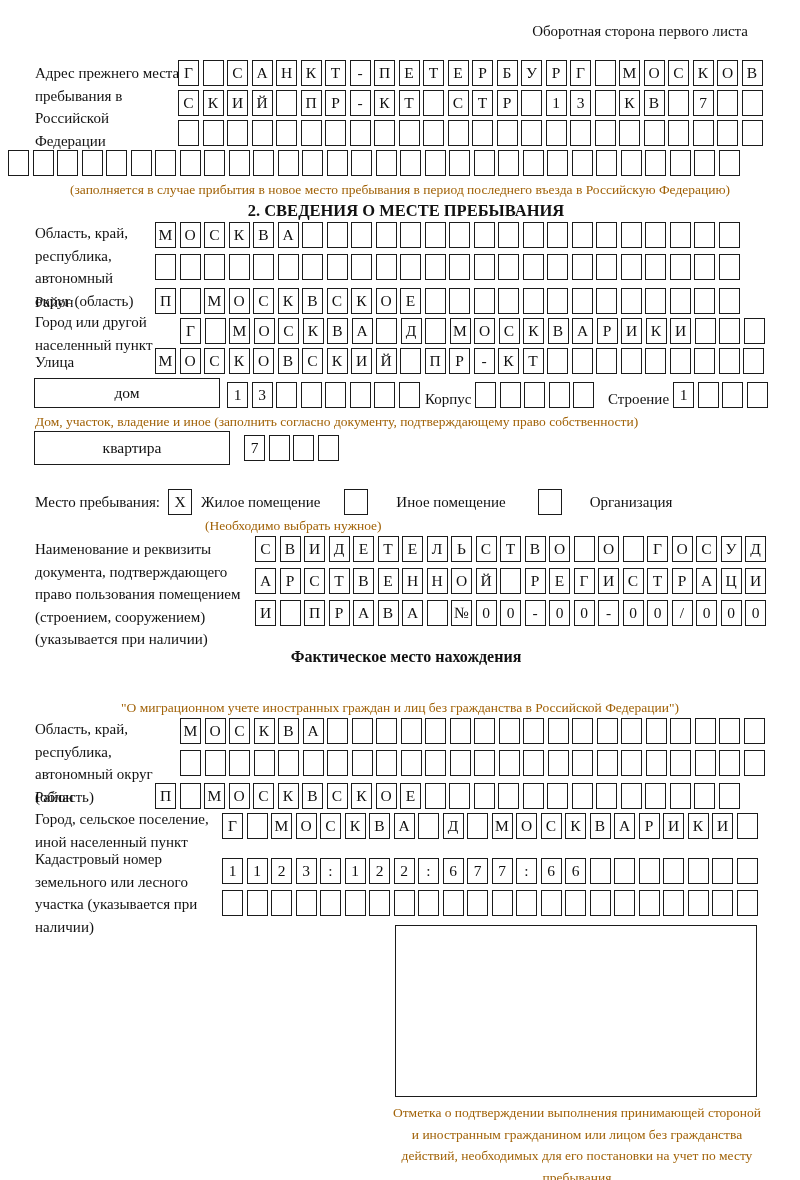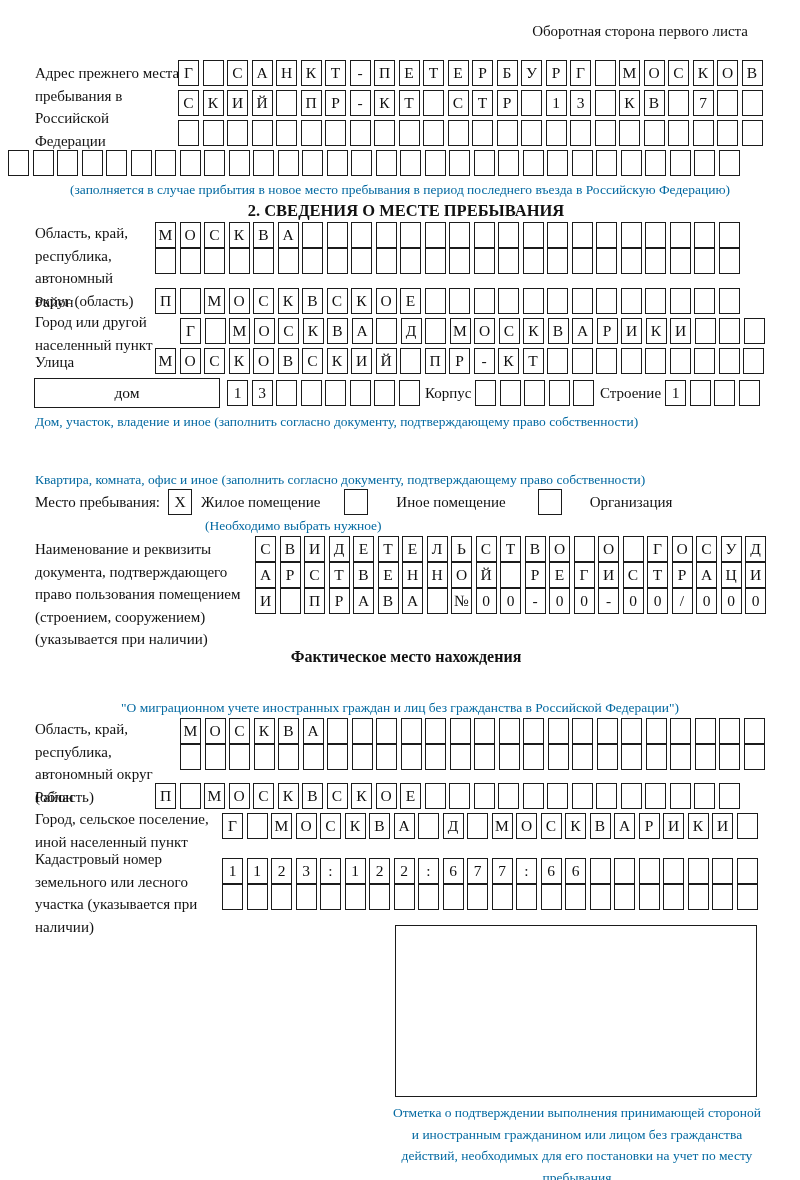--- a/index.html
+++ b/index.html
@@ -7,25 +7,25 @@
   .page {
     position:relative;
     width:800px; height:1180px;
     background:#ffffff;
     color:#111;
     font-family:"Liberation Serif","DejaVu Serif",serif;
     overflow:hidden;
   }
   .abs { position:absolute; }
   .lbl { font-size:15px; line-height:1.5; color:#111; }
-  .caption { font-size:13.5px; line-height:1.45; color:#0369a1; }
+  .caption { font-size:13.5px; line-height:1.45; color:#a16207; }
   .centered { width:100%; text-align:center; }
   .title { font-size:16.5px; font-weight:bold;padding-left:12px; }
   .cellrow { white-space:nowrap; height:26px; }
-  .cellrow + .cellrow { }
+  .cellrow + .cellrow { margin-top:6px; }
   .cell {
     display:inline-block; vertical-align:top;
     width:21px; height:26px; margin-right:3.5px;
     border:1.6px solid #1b1b1b;
     text-align:center; font-size:15.5px; line-height:23px;
     font-family:"Liberation Serif","DejaVu Serif",serif;
   }
   .widebox {
     display:inline-flex; align-items:center; justify-content:center;
     border:1.7px solid #1b1b1b; font-size:15.5px;
@@ -66,31 +66,34 @@
 
   <div class="abs lbl" style="top:291px; left:35px;">Район</div>
   <div class="abs cellrow" style="top:288px; left:155px;"><span class="cell">П</span><span class="cell"></span><span class="cell">М</span><span class="cell">О</span><span class="cell">С</span><span class="cell">К</span><span class="cell">В</span><span class="cell">С</span><span class="cell">К</span><span class="cell">О</span><span class="cell">Е</span><span class="cell"></span><span class="cell"></span><span class="cell"></span><span class="cell"></span><span class="cell"></span><span class="cell"></span><span class="cell"></span><span class="cell"></span><span class="cell"></span><span class="cell"></span><span class="cell"></span><span class="cell"></span><span class="cell"></span></div>
 
   <div class="abs lbl" style="top:311px; left:35px; width:150px;">Город или другой населенный пункт</div>
   <div class="abs cellrow" style="top:318px; left:180px;"><span class="cell">Г</span><span class="cell"></span><span class="cell">М</span><span class="cell">О</span><span class="cell">С</span><span class="cell">К</span><span class="cell">В</span><span class="cell">А</span><span class="cell"></span><span class="cell">Д</span><span class="cell"></span><span class="cell">М</span><span class="cell">О</span><span class="cell">С</span><span class="cell">К</span><span class="cell">В</span><span class="cell">А</span><span class="cell">Р</span><span class="cell">И</span><span class="cell">К</span><span class="cell">И</span><span class="cell"></span><span class="cell"></span><span class="cell"></span></div>
 
   <div class="abs lbl" style="top:351px; left:35px;">Улица</div>
   <div class="abs cellrow" style="top:348px; left:155px;"><span class="cell">М</span><span class="cell">О</span><span class="cell">С</span><span class="cell">К</span><span class="cell">О</span><span class="cell">В</span><span class="cell">С</span><span class="cell">К</span><span class="cell">И</span><span class="cell">Й</span><span class="cell"></span><span class="cell">П</span><span class="cell">Р</span><span class="cell">-</span><span class="cell">К</span><span class="cell">Т</span><span class="cell"></span><span class="cell"></span><span class="cell"></span><span class="cell"></span><span class="cell"></span><span class="cell"></span><span class="cell"></span><span class="cell"></span><span class="cell"></span></div>
 
-  <div class="abs flexrow" style="top:378px; left:34px;">
+  <div class="abs flexrow" style="top:378px; left:34px;align-items:flex-end;">
     <span class="widebox" style="width:186px; height:30px;">дом</span>
     <span class="cellrow" style="margin-left:7px;"><span class="cell">1</span><span class="cell">3</span><span class="cell"></span><span class="cell"></span><span class="cell"></span><span class="cell"></span><span class="cell"></span><span class="cell"></span></span>
     <span class="inline-lbl" style="margin-left:2px; margin-right:4px;">Корпус</span>
     <span class="cellrow"><span class="cell"></span><span class="cell"></span><span class="cell"></span><span class="cell"></span><span class="cell"></span></span>
-    <span class="inline-lbl" style="margin-left:2px; margin-right:4px;font-family:Liberation Serif, serif;">Строение</span>
+    <span class="inline-lbl" style="margin-left:10px; margin-right:4px;font-family:Liberation Serif, serif;">Строение</span>
     <span class="cellrow"><span class="cell">1</span><span class="cell"></span><span class="cell"></span><span class="cell"></span></span>
   </div>
   <div class="abs caption" style="top:412px; left:35px;">Дом, участок, владение и иное (заполнить согласно документу, подтверждающему право собственности)</div>
 
-  <div class="abs caption" style="top:470px; left:35px;">Квартира, комната, офис и иное (заполнить согласно документу, подтверждающему право собственности)</div>
+  <div class="abs flexrow" style="top:431px; left:34px;">
+    <span class="widebox" style="width:196px; height:34px;">квартира</span>
+    <span class="cellrow" style="margin-left:14px;"><span class="cell">7</span><span class="cell"></span><span class="cell"></span><span class="cell"></span></span>
+  </div>
 
   <div class="abs flexrow" style="top:489px; left:35px;">
     <span class="inline-lbl">Место пребывания:</span>
     <span class="checkbox" style="margin-left:8px;">X</span>
     <span class="inline-lbl" style="margin-left:9px;">Жилое помещение</span>
     <span class="checkbox" style="margin-left:24px;"></span>
     <span class="inline-lbl" style="margin-left:28px;">Иное помещение</span>
     <span class="checkbox" style="margin-left:32px;"></span>
     <span class="inline-lbl" style="margin-left:28px;">Организация</span>
   </div>

